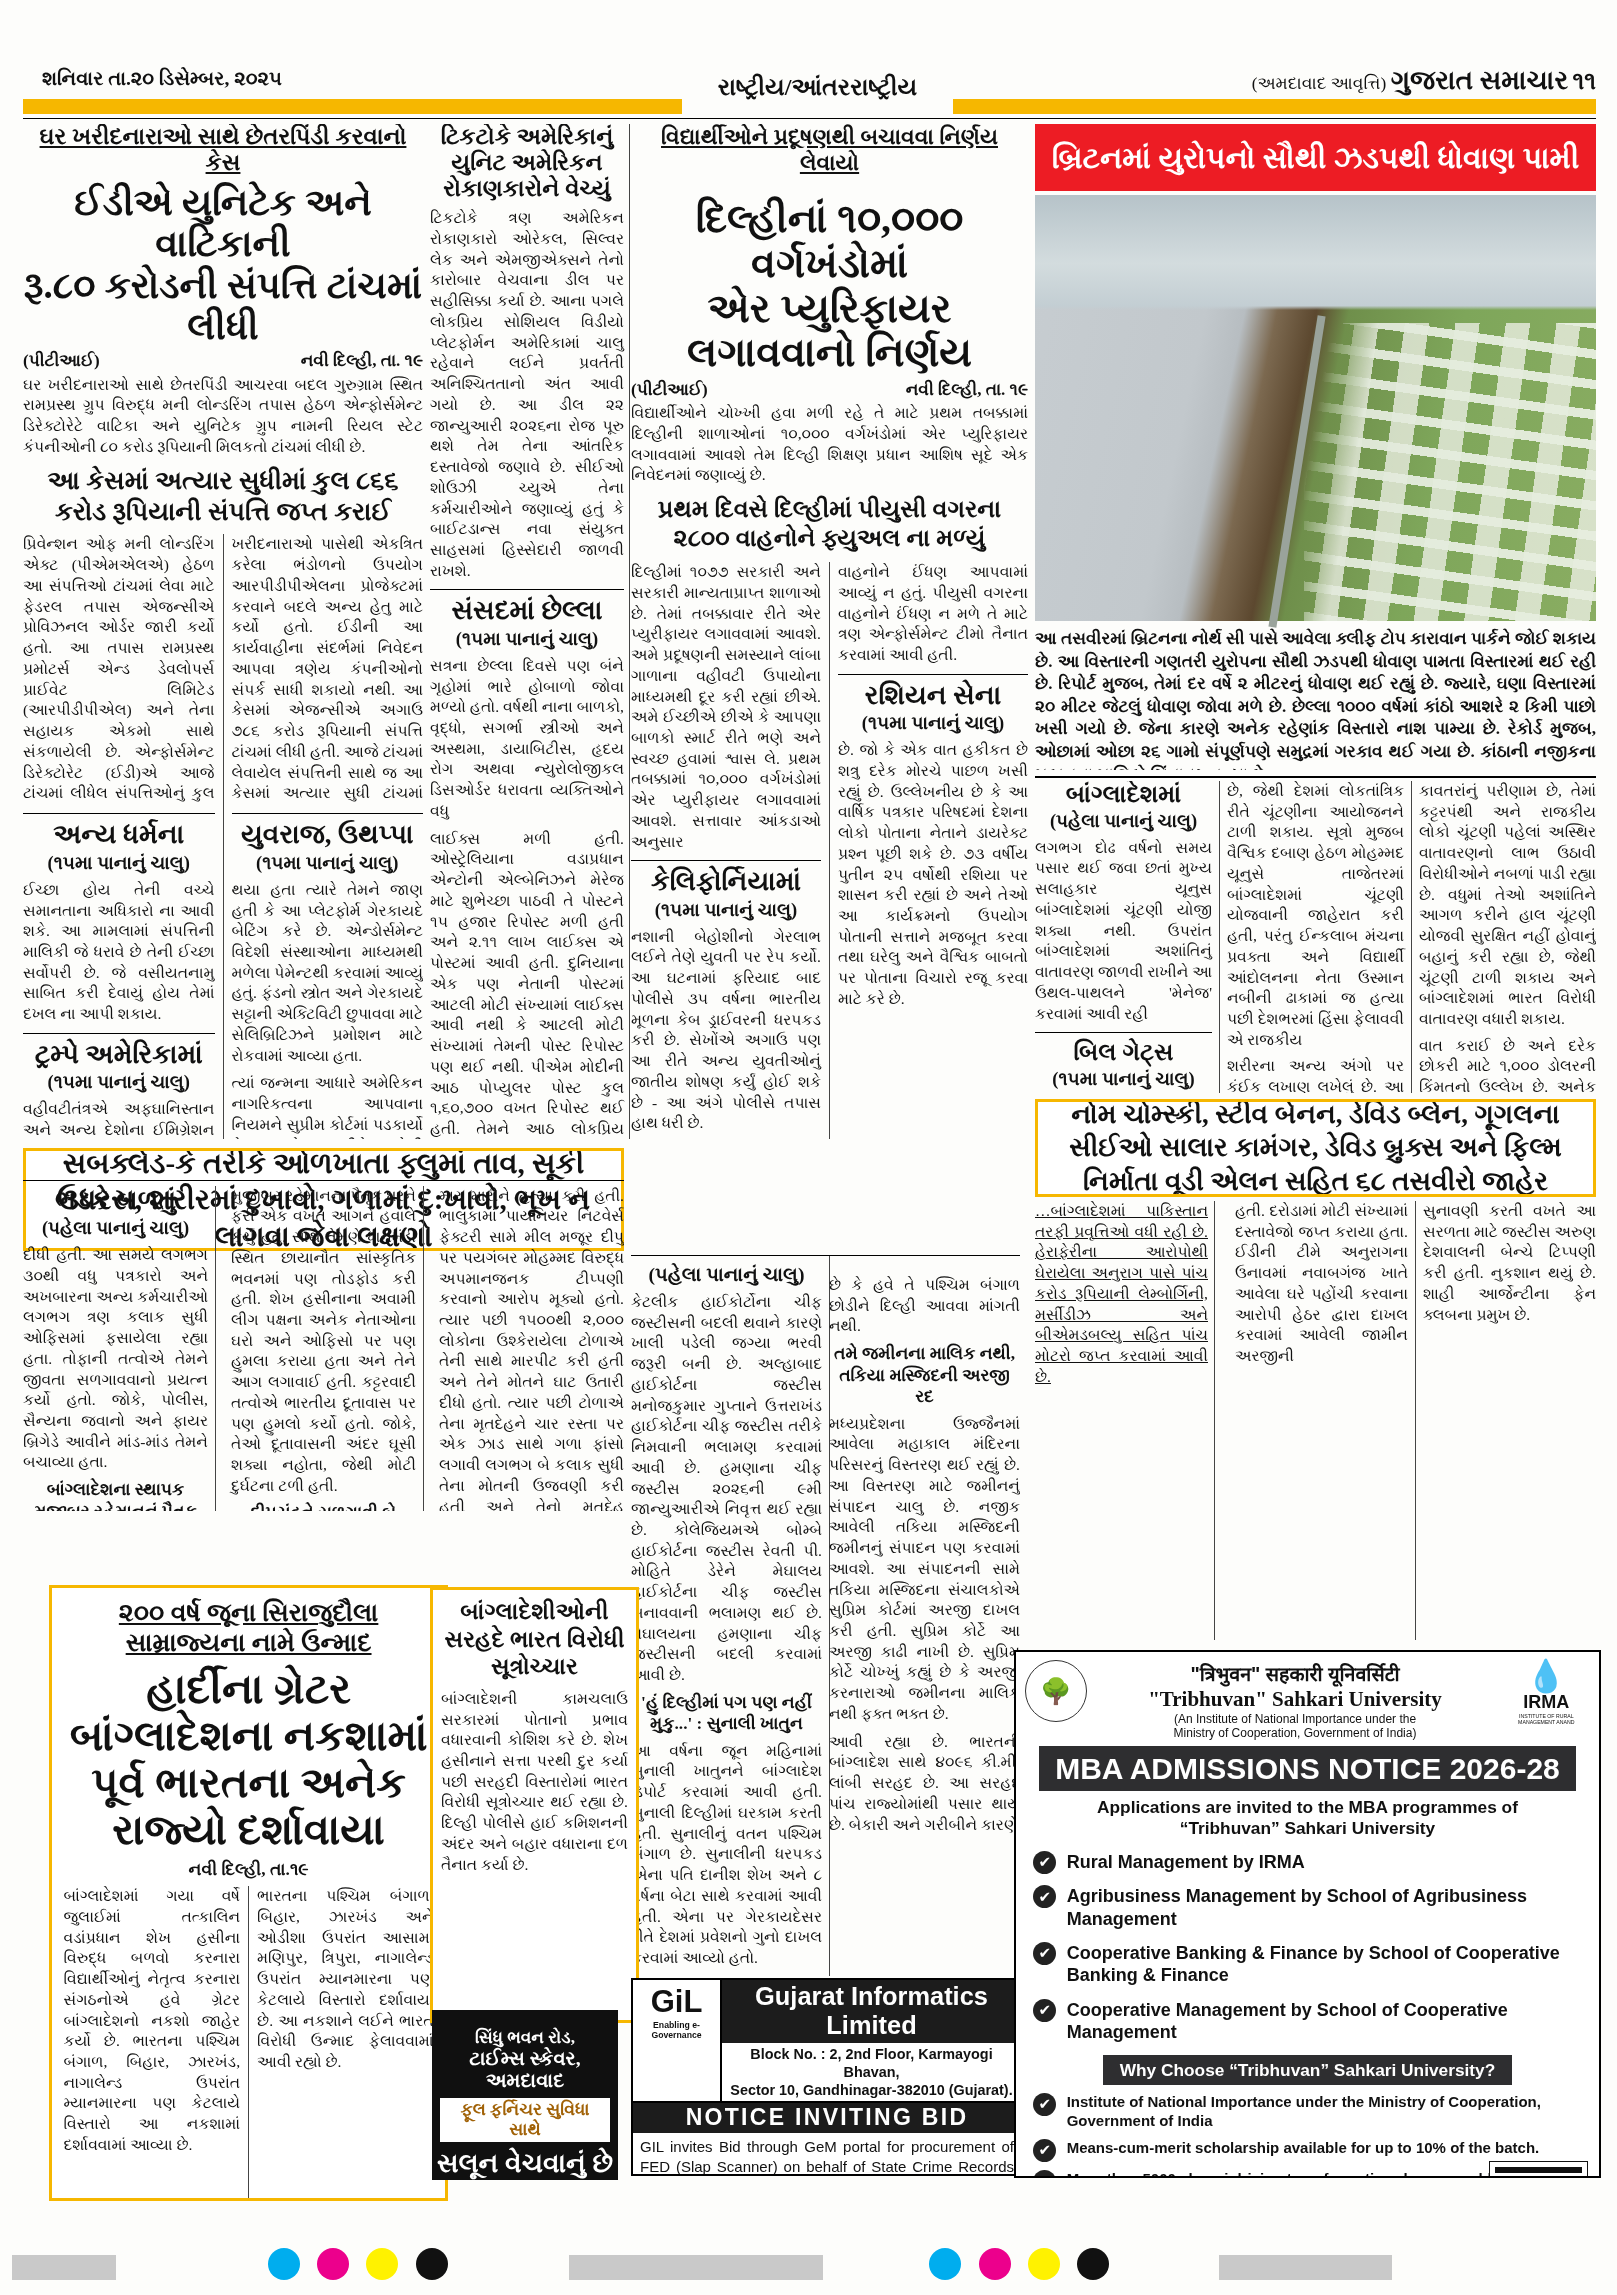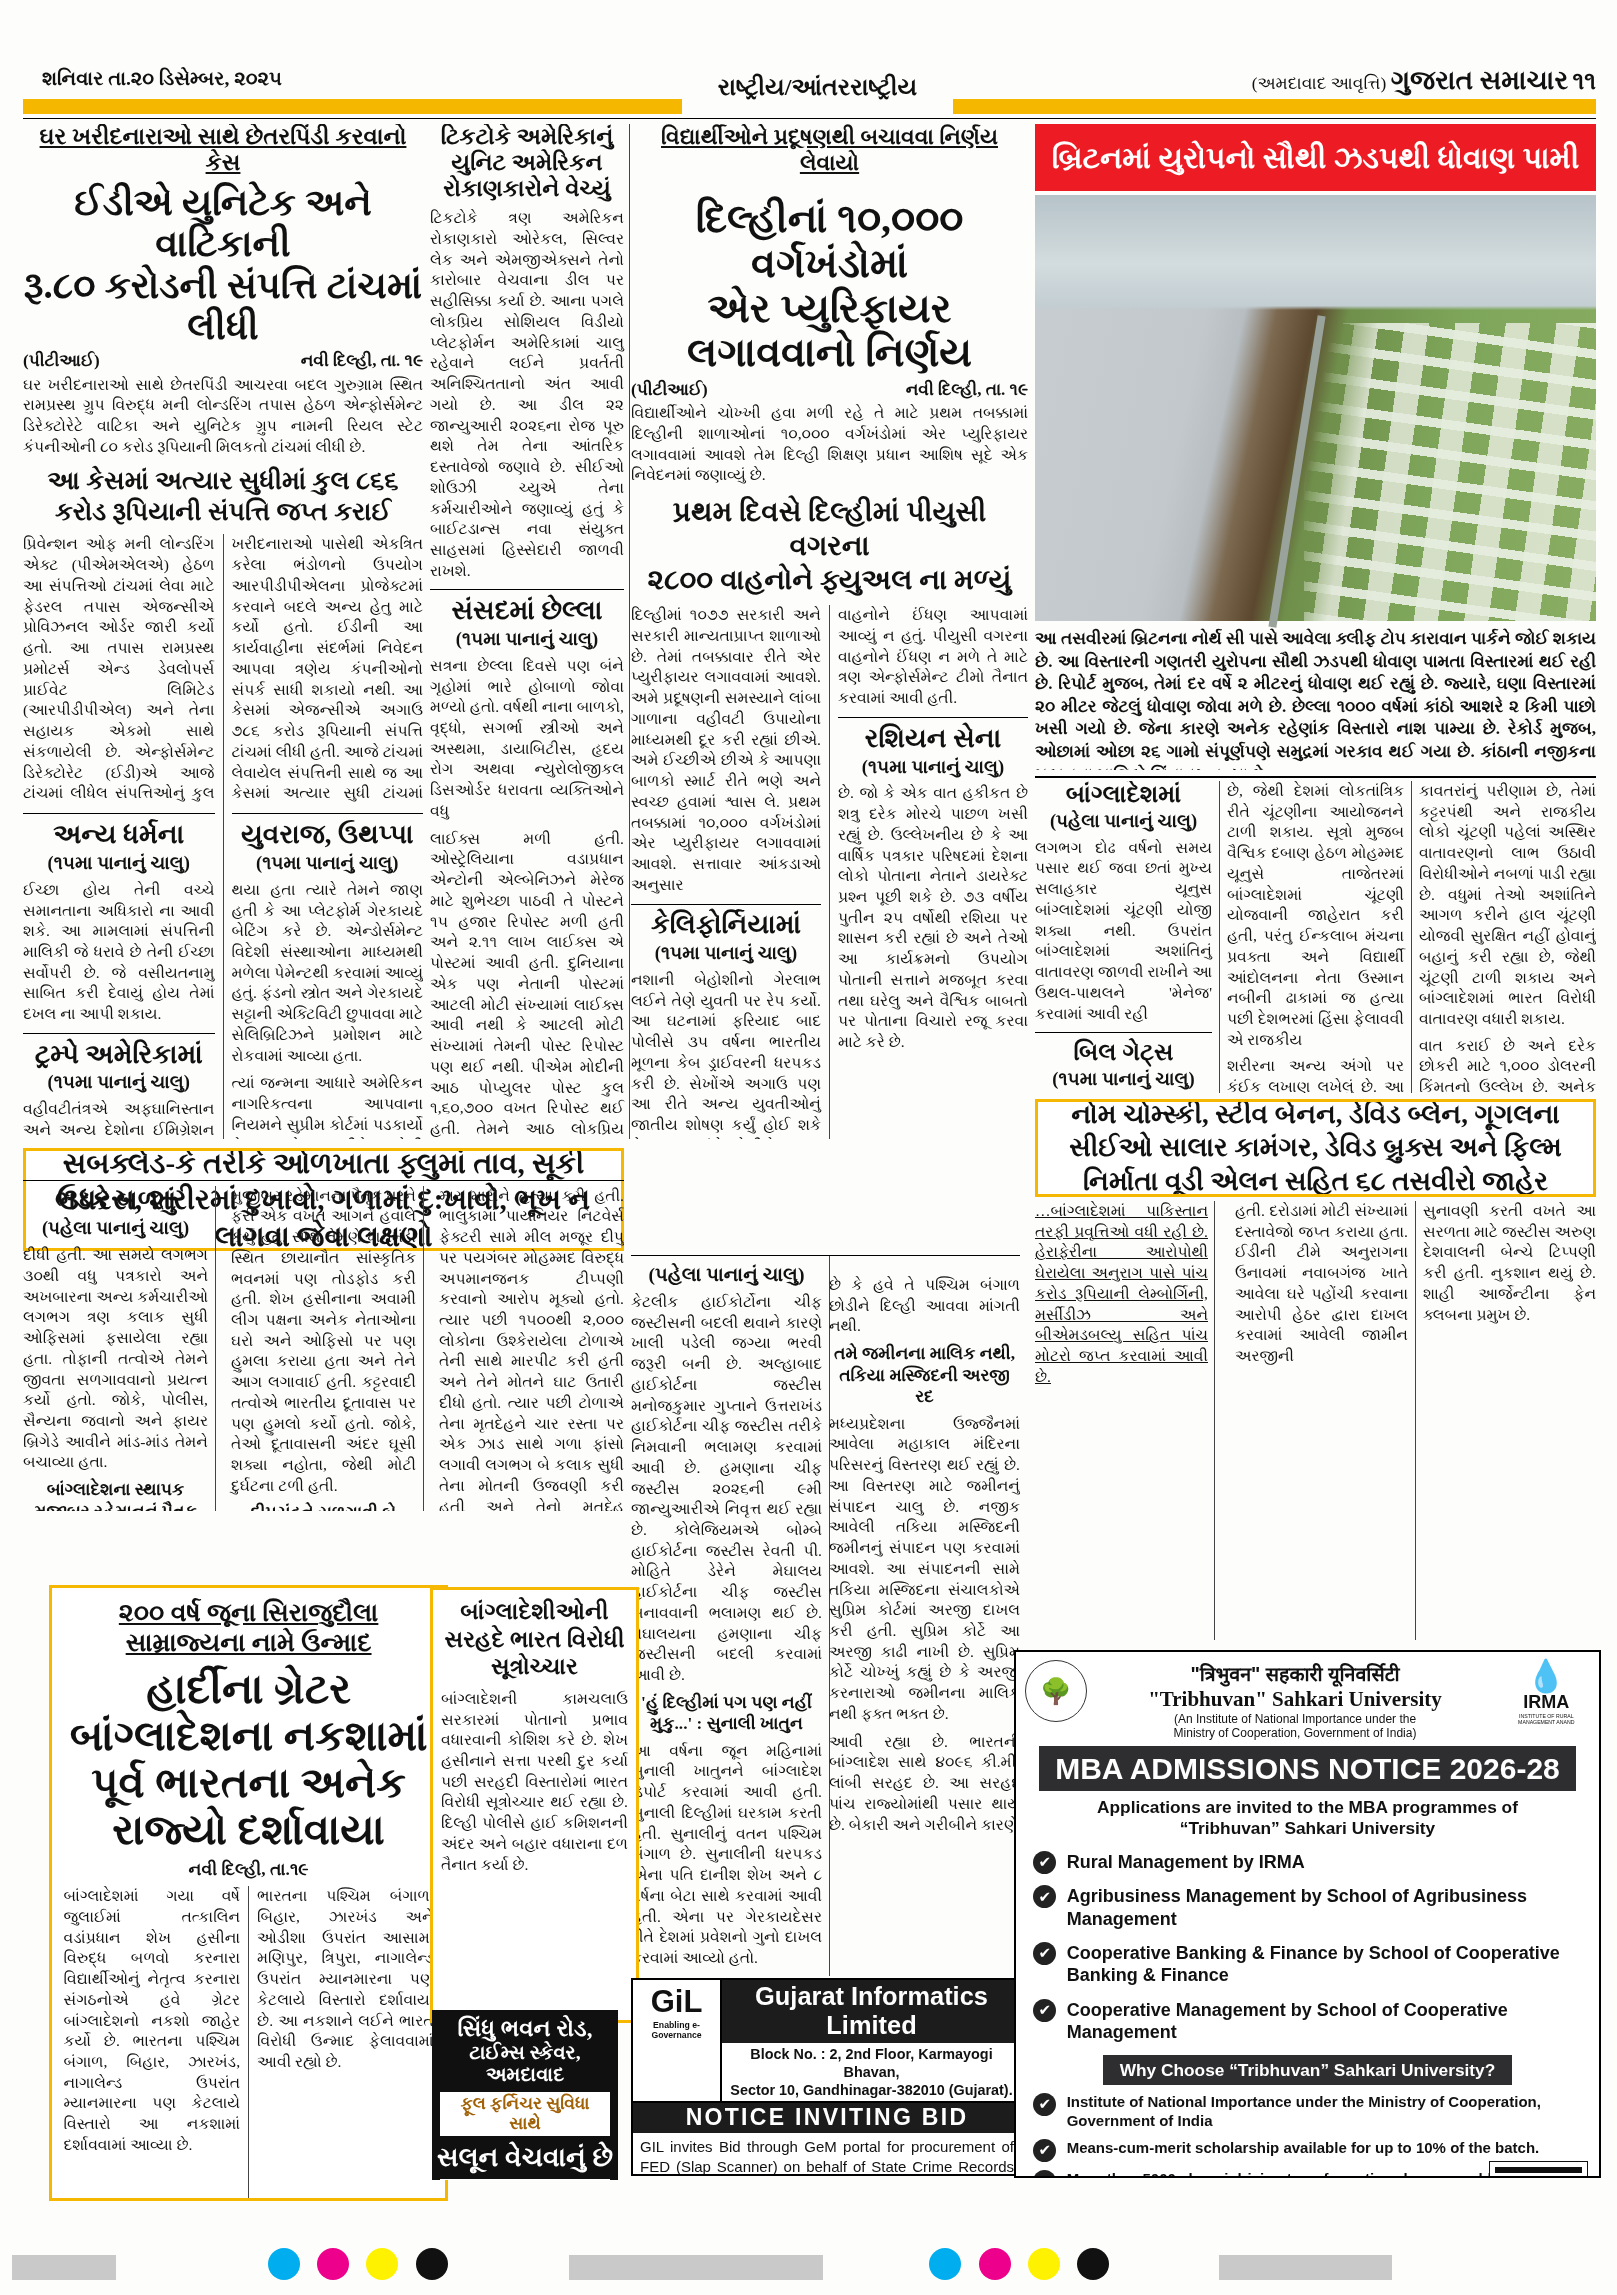--- a/index.html
+++ b/index.html
@@ -124,21 +124,21 @@
 
   <div class="abs clip" style="left:631px;top:124px;width:397px;height:1015px;">
     <div class="kicker" style="font-size:22px;">વિદ્યાર્થીઓને પ્રદૂષણથી બચાવવા નિર્ણય લેવાયો</div>
     <div class="headline" style="font-size:40px;margin-top:21px;">દિલ્હીનાં ૧૦,૦૦૦ વર્ગખંડોમાં</div>
     <div class="headline" style="font-size:40px;">એર પ્યુરિફાયર લગાવવાનો નિર્ણય</div>
     <div class="byline-row">
       <span>(પીટીઆઈ)</span>
       <span>નવી દિલ્હી, તા. ૧૯</span>
     </div>
     <div class="body-txt">વિદ્યાર્થીઓને ચોખ્ખી હવા મળી રહે તે માટે પ્રથમ તબક્કામાં દિલ્હીની શાળાઓનાં ૧૦,૦૦૦ વર્ગખંડોમાં એર પ્યુરિફાયર લગાવવામાં આવશે તેમ દિલ્હી શિક્ષણ પ્રધાન આશિષ સૂદે એક નિવેદનમાં જણાવ્યું છે.</div>
-    <div class="subhead" style="font-size:28px;margin:9.2px 0;">
+    <div class="subhead" style="font-size:24px;margin:9.2px 0;">
       <div>પ્રથમ દિવસે દિલ્હીમાં પીયુસી વગરના</div>
       <div>૨૮૦૦ વાહનોને ફ્યુઅલ ના મળ્યું</div>
     </div>
     <div class="cols2" style="height:630px;overflow:hidden;">
       <div>
         <div class="body-txt">દિલ્હીમાં ૧૦૭૭ સરકારી અને સરકારી માન્યતાપ્રાપ્ત શાળાઓ છે. તેમાં તબક્કાવાર રીતે એર પ્યુરીફાયર લગાવવામાં આવશે. અમે પ્રદૂષણની સમસ્યાને લાંબા ગાળાના વહીવટી ઉપાયોના માધ્યમથી દૂર કરી રહ્યાં છીએ. અમે ઈચ્છીએ છીએ કે આપણા બાળકો સ્માર્ટ રીતે ભણે અને સ્વચ્છ હવામાં શ્વાસ લે. પ્રથમ તબક્કામાં ૧૦,૦૦૦ વર્ગખંડોમાં એર પ્યુરીફાયર લગાવવામાં આવશે. સત્તાવાર આંકડાઓ અનુસાર</div>
         <div class="sec">
           <div class="sec-title">કેલિફોર્નિયામાં</div>
           <div class="sec-note">(૧૫મા પાનાનું ચાલુ)</div>
           <div class="body-txt">નશાની બેહોશીનો ગેરલાભ લઈને તેણે યુવતી પર રેપ કર્યો. આ ઘટનામાં ફરિયાદ બાદ પોલીસે ૩૫ વર્ષના ભારતીય મૂળના કેબ ડ્રાઈવરની ધરપકડ કરી છે. સેખોંએ અગાઉ પણ આ રીતે અન્ય યુવતીઓનું જાતીય શોષણ કર્યું હોઈ શકે છે - આ અંગે પોલીસે તપાસ હાથ ધરી છે.</div>
@@ -244,21 +244,21 @@
     <div class="body-txt">મધ્યપ્રદેશના ઉજ્જૈનમાં આવેલા મહાકાલ મંદિરના પરિસરનું વિસ્તરણ થઈ રહ્યું છે. આ વિસ્તરણ માટે જમીનનું સંપાદન ચાલુ છે. નજીક આવેલી તકિયા મસ્જિદની જમીનનું સંપાદન પણ કરવામાં આવશે. આ સંપાદનની સામે તકિયા મસ્જિદના સંચાલકોએ સુપ્રિમ કોર્ટમાં અરજી દાખલ કરી હતી. સુપ્રિમ કોર્ટે આ અરજી કાઢી નાખી છે. સુપ્રિમ કોર્ટે ચોખ્ખું કહ્યું છે કે અરજી કરનારાઓ જમીનના માલિક નથી ફક્ત ભક્ત છે.</div>
     <div class="body-txt" style="margin-top:7px;">આવી રહ્યા છે. ભારતની બાંગ્લાદેશ સાથે ૪૦૯૬ કી.મી. લાંબી સરહદ છે. આ સરહદ પાંચ રાજ્યોમાંથી પસાર થાય છે. બેકારી અને ગરીબીને કારણે</div>
   </div>
 
   <div class="abs ybox clip" style="left:430px;top:1587px;width:187px;height:414px;padding:8px;">
     <div class="subhead" style="font-size:23px;">બાંગ્લાદેશીઓની સરહદે ભારત વિરોધી સૂત્રોચ્ચાર</div>
     <div class="body-txt" style="margin-top:8px;">બાંગ્લાદેશની કામચલાઉ સરકારમાં પોતાનો પ્રભાવ વધારવાની કોશિશ કરે છે. શેખ હસીનાને સત્તા પરથી દુર કર્યા પછી સરહદી વિસ્તારોમાં ભારત વિરોધી સૂત્રોચ્ચાર થઈ રહ્યા છે. દિલ્હી પોલીસે હાઈ કમિશનની અંદર અને બહાર વધારાના દળ તૈનાત કર્યા છે.</div>
   </div>
 
   <div class="abs blackad clip" style="left:432px;top:2010px;width:186px;height:164px;padding-top:5.8px;">
-    <div style="font-size:23px;">સિંધુ ભવન રોડ,</div>
+    <div style="font-size:17px;margin-top:12px;">સિંધુ ભવન રોડ,</div>
     <div style="font-size:19.6px;">ટાઈમ્સ સ્કેવર, અમદાવાદ</div>
     <div class="whitecell" style="font-size:17.3px;">ફૂલ ફર્નિચર સુવિધા સાથે</div>
     <div style="font-size:26.6px;">સલૂન વેચવાનું છે</div>
     <div class="whitecell" style="font-size:15px;">
       <div>કારપેટ એરીયા ૧૮૦૦ સ્કે. ફૂટ</div>
 
     </div>
 
   </div>
 

